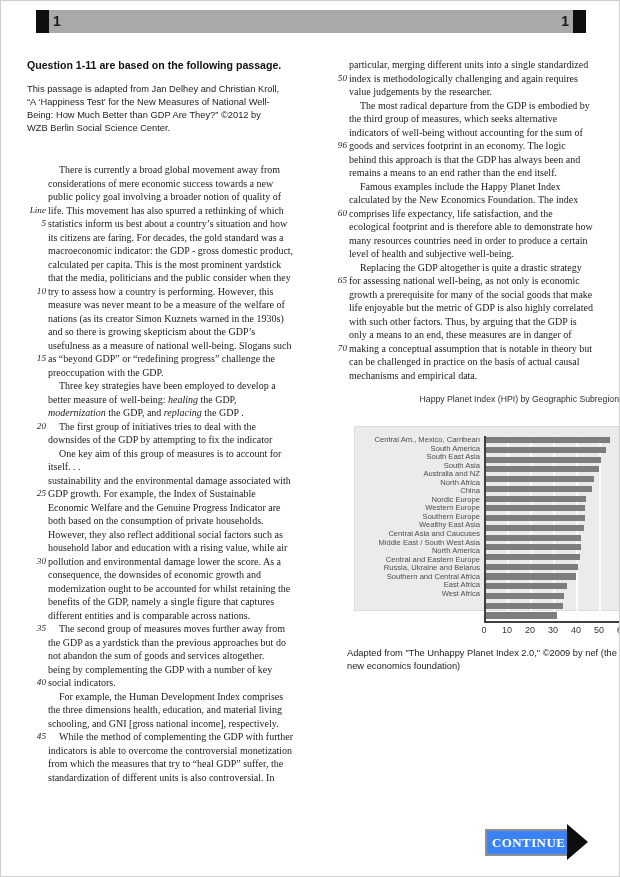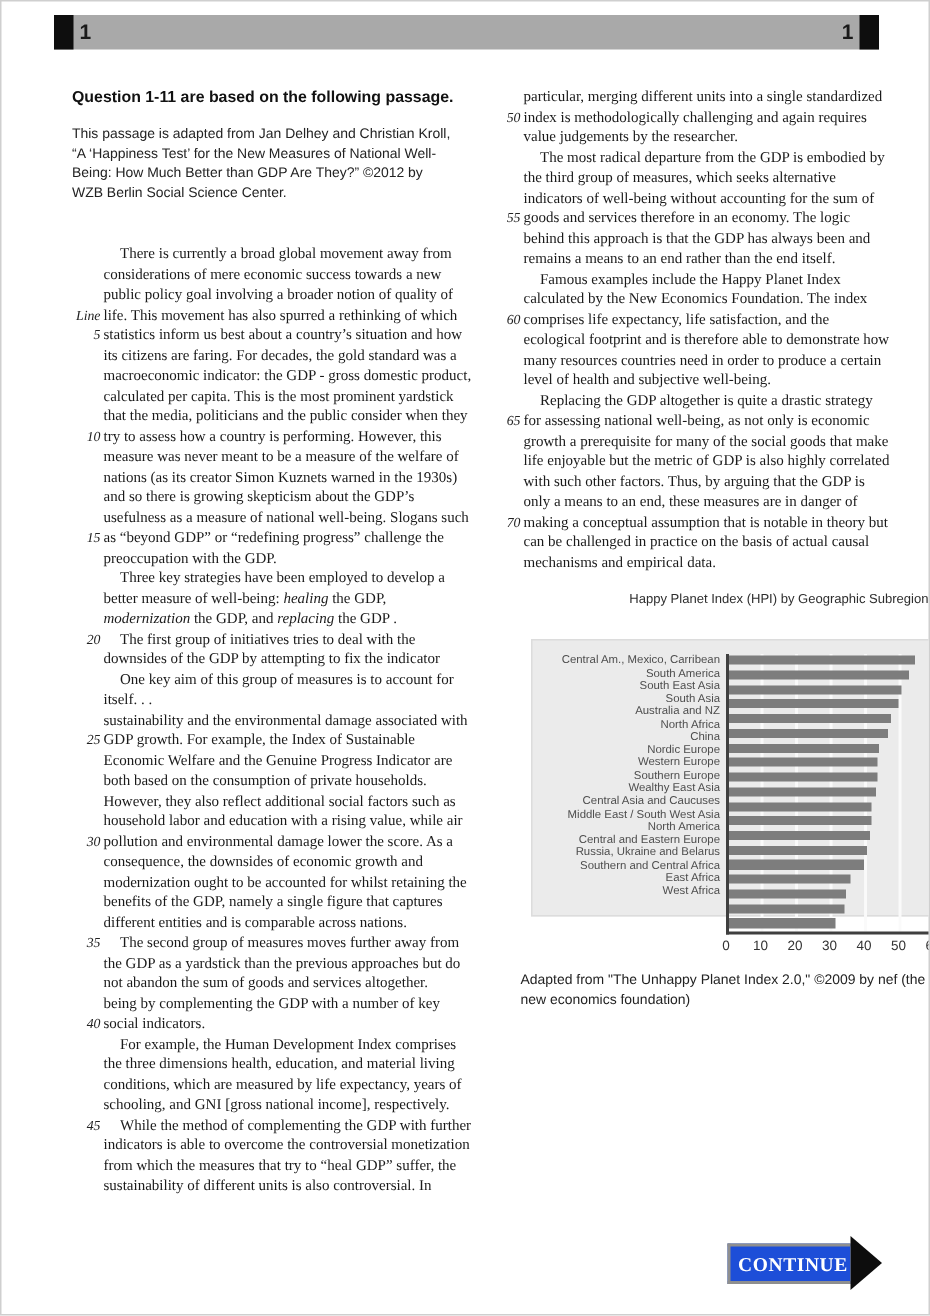--- a/index.html
+++ b/index.html
@@ -8,21 +8,21 @@
 
   
   .page-header{position:absolute;left:35px;top:9px;width:550px;height:23px;background:#a9a9a9;}
   .hcap{position:absolute;top:0;width:13px;height:23px;background:#0e0e0e;}
   .hcap.left{left:0;} .hcap.right{right:0;}
   .hnum{position:absolute;top:0;line-height:23px;font-family:"Liberation Sans",sans-serif;font-weight:bold;font-size:14px;color:#1a1a1a;}
   .hnum.left{left:17px;} .hnum.right{right:17px;}
 
   
   .col{position:absolute;top:57px;}
-  .col.left{left:47px;width:272px;}
+  .col.left{left:26px;width:272px;}
   .col.right{left:346px;width:272px;}
 
   .qheading{margin:0;font-family:"Liberation Sans",sans-serif;font-weight:bold;font-size:10.6px;color:#111;line-height:14px;}
   .intro{margin-top:11px;font-family:"Liberation Sans",sans-serif;font-size:9.3px;color:#222;}
   .intro div{line-height:13px;white-space:nowrap;}
 
   .passage{margin-top:28px;margin-left:21px;font-size:10px;color:#1a1a1a;}
   .col.right .passage{margin-top:0;margin-left:2px;}
   .pline{position:relative;height:13.5px;line-height:13.5px;white-space:nowrap;}
   .lnum{position:absolute;left:-23px;width:21px;text-align:right;font-style:italic;font-size:9.2px;color:#222;}
@@ -38,21 +38,21 @@
   .bars-col{width:141px;border-left:2px solid #3f3f3f;border-bottom:2px solid #3f3f3f;
     background-image:linear-gradient(to left,#fafafa 2px,transparent 2px);background-size:23px 100%;}
   .brow{height:8.55px;}
   .bar{height:6.1px;margin-top:1.2px;background:#7d7d7d;}
   .xaxis{position:relative;margin-left:129px;width:141px;height:13px;}
   .xtick{position:absolute;top:2px;transform:translateX(-50%);font-family:"Liberation Sans",sans-serif;font-size:9px;color:#333;}
   .chart-caption{margin-top:36px;font-family:"Liberation Sans",sans-serif;font-size:9.3px;color:#222;line-height:12.5px;width:270px;}
 
   
   .continue{position:absolute;left:484px;top:823px;display:flex;align-items:center;cursor:pointer;}
-  .continue-rect{display:inline-block;background:#1d4ed8;border:2px solid #8f8f8f;border-right:none;
+  .continue-rect{display:inline-block;background:#3b82f6;border:2px solid #8f8f8f;border-right:none;
     color:#ffffff;font-family:"Liberation Serif",serif;font-weight:bold;font-size:13px;letter-spacing:0.4px;
     padding:4px 2px 4px 5px;line-height:15px;}
   .continue-arrow{width:0;height:0;border-top:18px solid transparent;border-bottom:18px solid transparent;border-left:21px solid #0d0d0d;}
 </style>
 </head>
 <body>
 
 <div class="page">
 
   <div class="page-header">
@@ -105,38 +105,37 @@
         <div class="pline"><span class="ltext">modernization ought to be accounted for whilst retaining the</span></div>
         <div class="pline"><span class="ltext">benefits of the GDP, namely a single figure that captures</span></div>
         <div class="pline"><span class="ltext">different entities and is comparable across nations.</span></div>
         <div class="pline"><span class="lnum">35</span><span class="ltext indent">The second group of measures moves further away from</span></div>
         <div class="pline"><span class="ltext">the GDP as a yardstick than the previous approaches but do</span></div>
         <div class="pline"><span class="ltext">not abandon the sum of goods and services altogether.</span></div>
         <div class="pline"><span class="ltext">being by complementing the GDP with a number of key</span></div>
         <div class="pline"><span class="lnum">40</span><span class="ltext">social indicators.</span></div>
         <div class="pline"><span class="ltext indent">For example, the Human Development Index comprises</span></div>
         <div class="pline"><span class="ltext">the three dimensions health, education, and material living</span></div>
-        <div class="pline"><span class="ltext">conditions, which are measured by life expectancy, years of</span></div>
         <div class="pline"><span class="ltext">schooling, and GNI [gross national income], respectively.</span></div>
         <div class="pline"><span class="lnum">45</span><span class="ltext indent">While the method of complementing the GDP with further</span></div>
         <div class="pline"><span class="ltext">indicators is able to overcome the controversial monetization</span></div>
         <div class="pline"><span class="ltext">from which the measures that try to “heal GDP” suffer, the</span></div>
-        <div class="pline"><span class="ltext">sustainability of different units is also controversial. In</span></div>
+        <div class="pline"><span class="ltext">standardization of different units is also controversial. In</span></div>
       </div>
   </div>
 
   <div class="col right">
     <div class="passage" id="passage-right">
         <div class="pline"><span class="ltext">particular, merging different units into a single standardized</span></div>
         <div class="pline"><span class="lnum">50</span><span class="ltext">index is methodologically challenging and again requires</span></div>
         <div class="pline"><span class="ltext">value judgements by the researcher.</span></div>
         <div class="pline"><span class="ltext indent">The most radical departure from the GDP is embodied by</span></div>
         <div class="pline"><span class="ltext">the third group of measures, which seeks alternative</span></div>
         <div class="pline"><span class="ltext">indicators of well-being without accounting for the sum of</span></div>
-        <div class="pline"><span class="lnum">55</span><span class="ltext">goods and services therefore in an economy. The logic</span></div>
+        <div class="pline"><span class="lnum">96</span><span class="ltext">goods and services footprint in an economy. The logic</span></div>
         <div class="pline"><span class="ltext">behind this approach is that the GDP has always been and</span></div>
         <div class="pline"><span class="ltext">remains a means to an end rather than the end itself.</span></div>
         <div class="pline"><span class="ltext indent">Famous examples include the Happy Planet Index</span></div>
         <div class="pline"><span class="ltext">calculated by the New Economics Foundation. The index</span></div>
         <div class="pline"><span class="lnum">60</span><span class="ltext">comprises life expectancy, life satisfaction, and the</span></div>
         <div class="pline"><span class="ltext">ecological footprint and is therefore able to demonstrate how</span></div>
         <div class="pline"><span class="ltext">many resources countries need in order to produce a certain</span></div>
         <div class="pline"><span class="ltext">level of health and subjective well-being.</span></div>
         <div class="pline"><span class="ltext indent">Replacing the GDP altogether is quite a drastic strategy</span></div>
         <div class="pline"><span class="lnum">65</span><span class="ltext">for assessing national well-being, as not only is economic</span></div>

